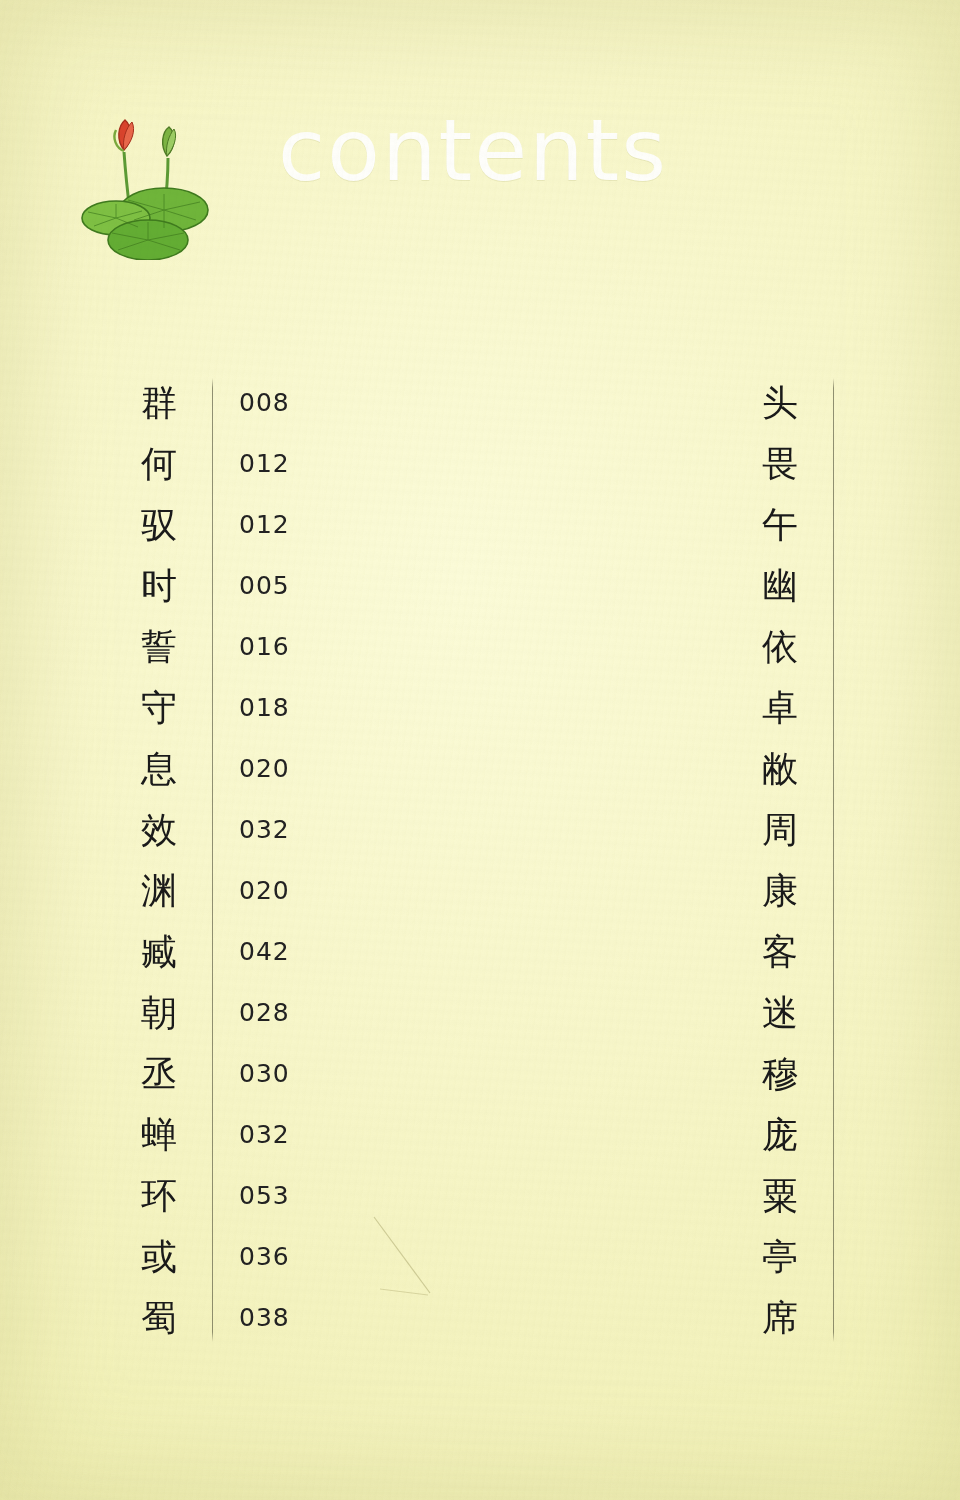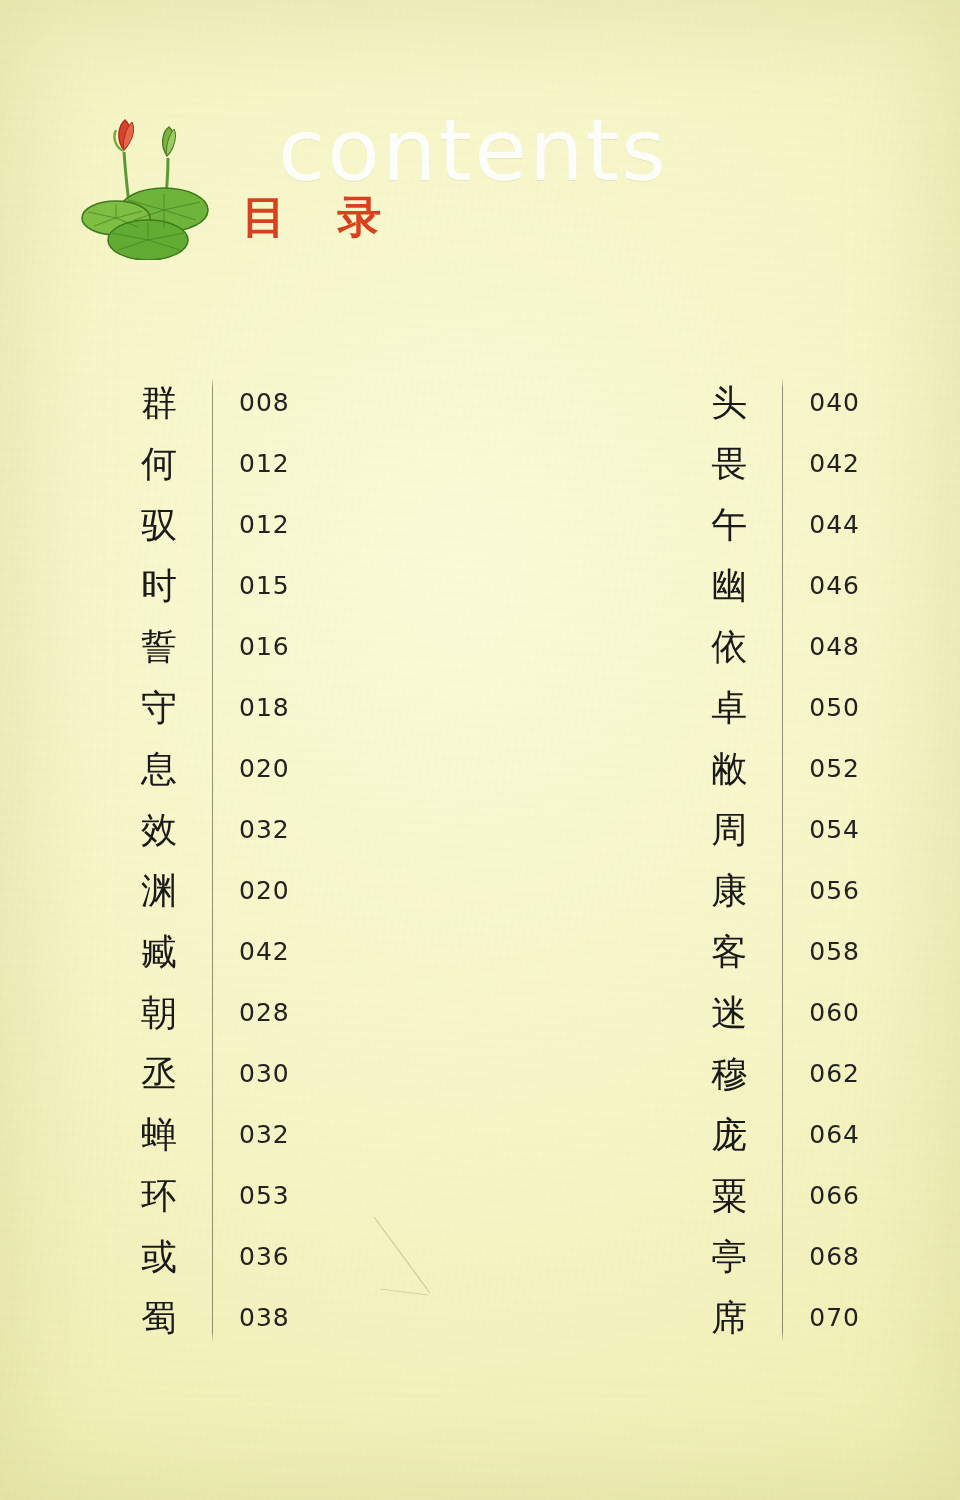--- a/index.html
+++ b/index.html
@@ -164,21 +164,20 @@
         <ellipse cx="76" cy="140" rx="40" ry="20" fill="#63ad33" stroke="#3f7a1e" stroke-width="1.6"></ellipse>
         <g stroke="#3f7a1e" stroke-width="0.9" fill="none" opacity=".75">
           <path d="M92 110 L56 100 M92 110 L128 102 M92 110 L62 120 M92 110 L124 120 M92 110 L92 94 M92 110 L92 128"></path>
           <path d="M44 118 L16 112 M44 118 L70 111 M44 118 L22 126 M44 118 L66 127 M44 118 L44 104"></path>
           <path d="M76 140 L40 133 M76 140 L112 133 M76 140 L46 150 M76 140 L108 150 M76 140 L76 122"></path>
         </g>
       </svg>
     </div>
 
     <div class="contents-word">contents</div>
-    <div class="mulu">目 录</div>
   </div>
 
   <div class="toc">
 
     <div class="toc-col col-left">
       <div class="glyph-col">
         <div class="glyph">群</div>
         <div class="glyph">何</div>
         <div class="glyph">驭</div>
         <div class="glyph">时</div>
@@ -195,21 +194,21 @@
         <div class="glyph">或</div>
         <div class="glyph">蜀</div>
       </div>
 
       <div class="rule"></div>
 
       <div class="num-col">
         <div class="num">008</div>
         <div class="num">012</div>
         <div class="num">012</div>
-        <div class="num">015</div>
+        <div class="num">005</div>
         <div class="num">016</div>
         <div class="num">018</div>
         <div class="num">020</div>
         <div class="num">032</div>
         <div class="num">020</div>
         <div class="num">042</div>
         <div class="num">028</div>
         <div class="num">030</div>
         <div class="num">032</div>
         <div class="num">053</div>
@@ -233,38 +232,20 @@
         <div class="glyph">迷</div>
         <div class="glyph">穆</div>
         <div class="glyph">庞</div>
         <div class="glyph">粟</div>
         <div class="glyph">亭</div>
         <div class="glyph">席</div>
       </div>
 
       <div class="rule"></div>
 
-      <div class="num-col">
-        <div class="num">040</div>
-        <div class="num">042</div>
-        <div class="num">044</div>
-        <div class="num">046</div>
-        <div class="num">048</div>
-        <div class="num">050</div>
-        <div class="num">052</div>
-        <div class="num">054</div>
-        <div class="num">056</div>
-        <div class="num">058</div>
-        <div class="num">060</div>
-        <div class="num">062</div>
-        <div class="num">064</div>
-        <div class="num">066</div>
-        <div class="num">068</div>
-        <div class="num">070</div>
-      </div>
     </div>
   </div>
 
   <div class="fold">
     <svg viewBox="0 0 80 90" width="80" height="90">
       <path d="M4 2 L60 78" stroke="rgba(160,155,95,0.45)" stroke-width="1.2" fill="none"></path>
       <path d="M10 74 L58 80" stroke="rgba(160,155,95,0.35)" stroke-width="1" fill="none"></path>
     </svg>
   </div>
 </div>

